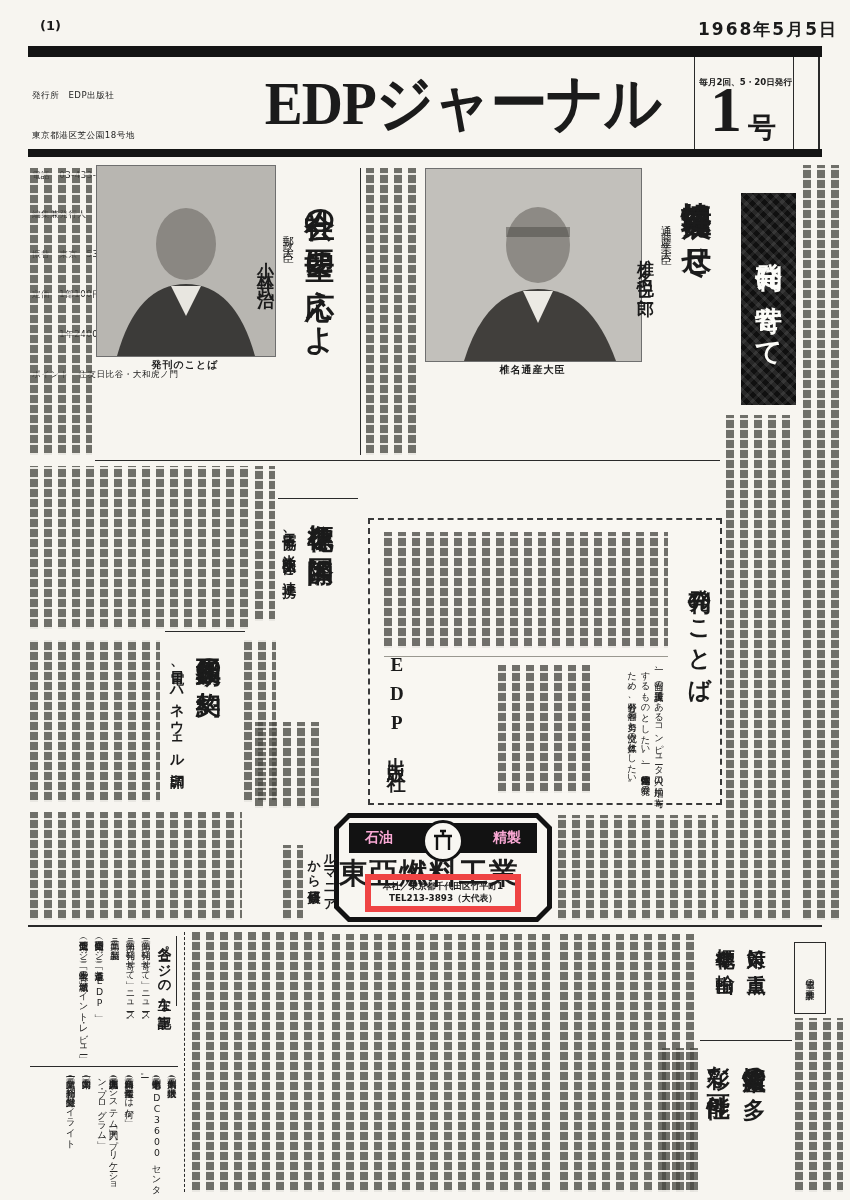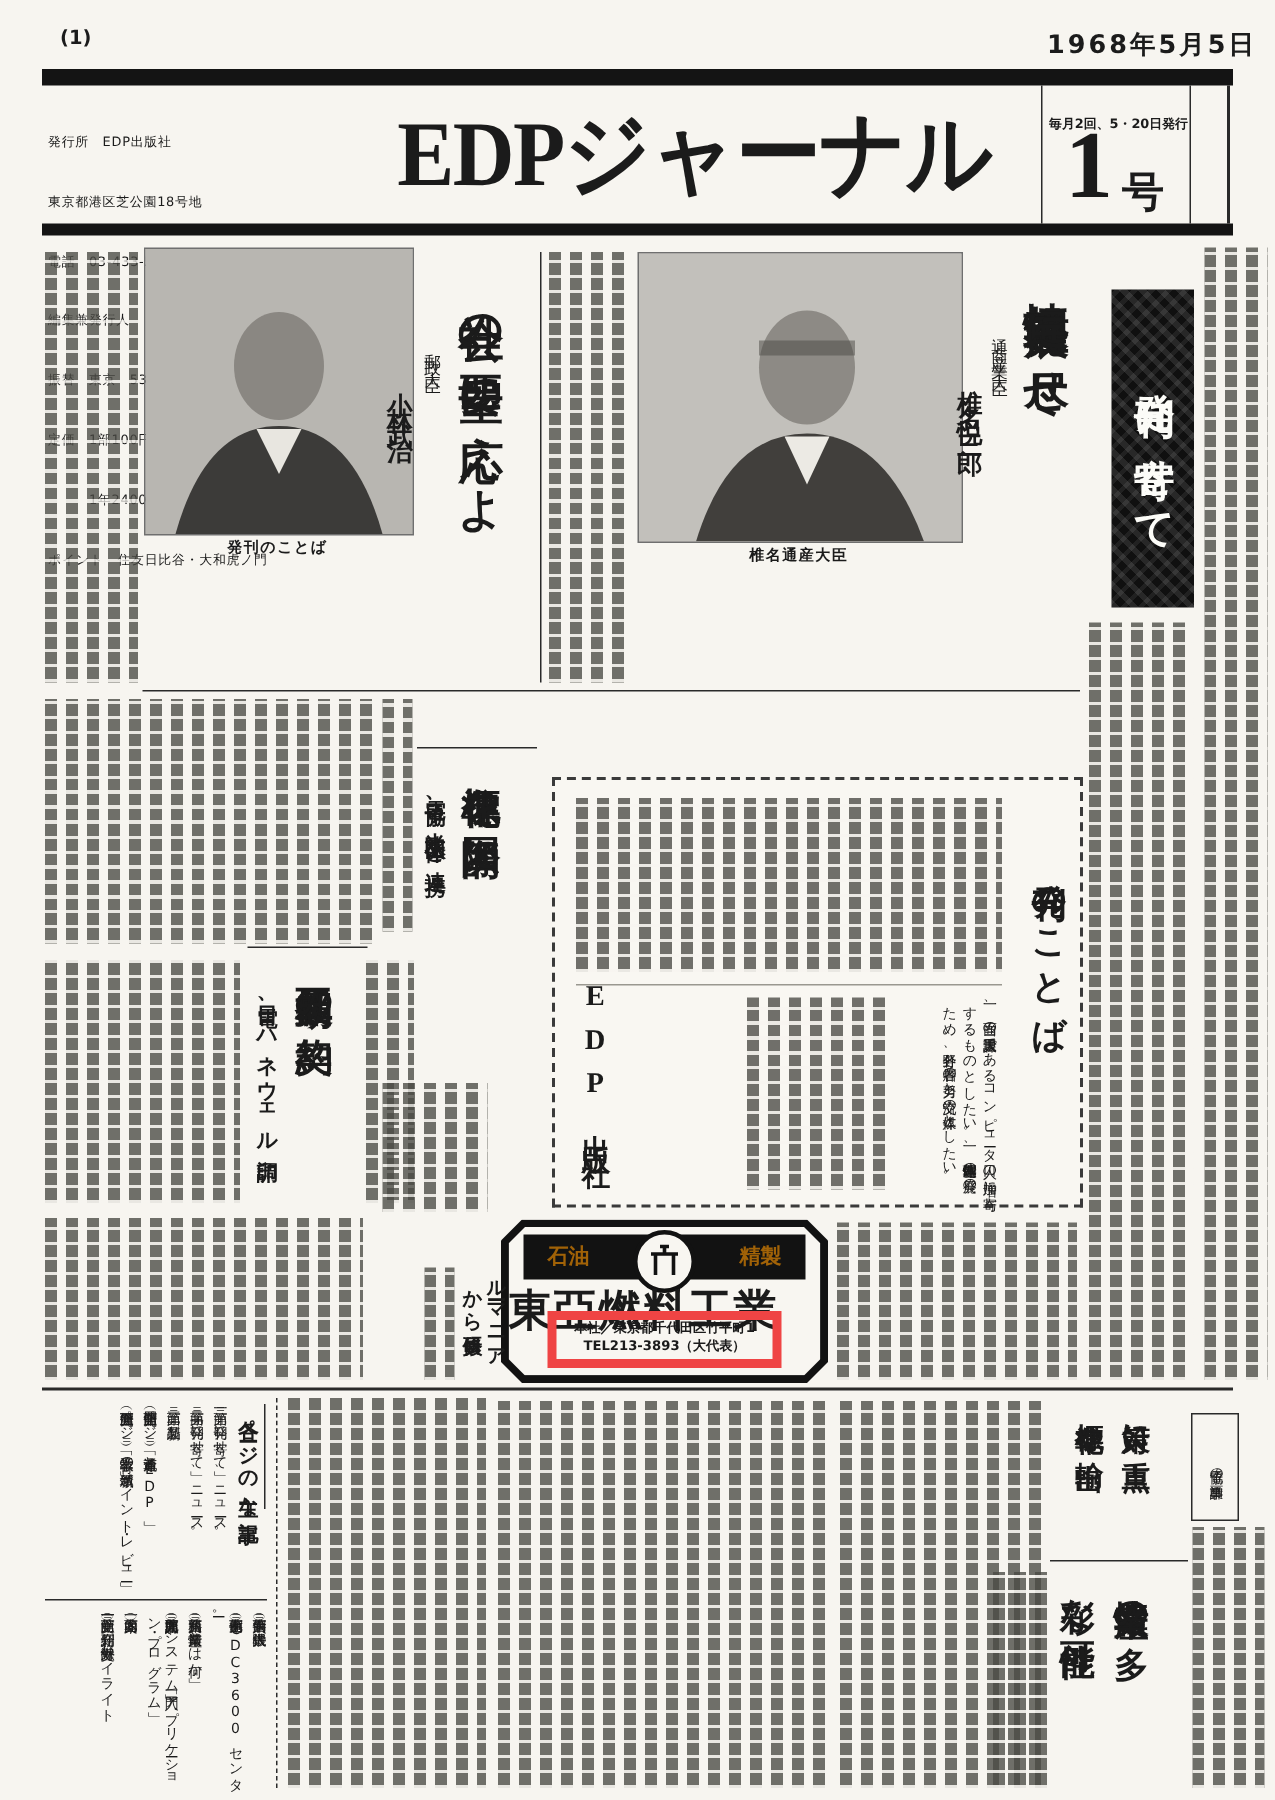--- a/index.html
+++ b/index.html
@@ -121,21 +121,21 @@
     <div class="v headline" style="position:absolute;right:8px;top:52px;font-size:23px;letter-spacing:2px;">発刊のことば</div>
     <div class="greek" style="position:absolute;left:14px;top:12px;right:52px;height:116px;"></div>
     <div style="position:absolute;left:14px;right:52px;top:136px;height:1px;background:#9a9890;"></div>
     <div class="v" style="position:absolute;right:54px;top:145px;height:130px;width:118px;font-size:9.3px;line-height:1.45;">一、当面の最大課題であるコンピュータ人口の増加に寄与するものとしたい。一、情報処理体制の発展のため、各分野、各層の努力と交流の媒体としたい。</div>
     <div class="greek" style="position:absolute;left:128px;top:145px;width:92px;height:128px;"></div>
     <div class="v serif" style="position:absolute;left:16px;top:134px;font-size:19px;font-weight:bold;letter-spacing:8px;">EDP出版社</div>
   </div>
 
   <div class="abs adframe" style="left:334px;top:813px;width:218px;height:109px;">
     <div class="adinner">
-      <div style="position:absolute;left:10px;right:10px;top:5px;height:30px;background:#121212;display:flex;align-items:center;justify-content:space-between;padding:0 16px;color:#a16207;font-weight:bold;font-size:14px;">
+      <div style="position:absolute;left:10px;right:10px;top:5px;height:30px;background:#121212;display:flex;align-items:center;justify-content:space-between;padding:0 16px;color:#f9a8d4;font-weight:bold;font-size:14px;">
         <span>石油</span>
         <span>精製</span>
       </div>
       <div style="position:absolute;left:50%;top:2px;transform:translateX(-50%);width:36px;height:36px;background:#f8f6f1;border:3px solid #121212;border-radius:50%;display:flex;align-items:center;justify-content:center;">
         <svg width="24" height="24" viewBox="-12 -12 24 24">
           <path d="M-6 9 L-6 -5 M6 9 L6 -5 M-9 -5 L9 -5 M0 -5 L0 -10 M-3 -10 L3 -10" stroke="#121212" stroke-width="2.4" fill="none"></path>
         </svg>
       </div>
       <div class="serif" style="position:absolute;left:0;right:0;top:36px;text-align:left;font-size:29px;font-weight:900;letter-spacing:1px;">東亞燃料工業</div>
       <div style="position:absolute;left:26px;right:26px;bottom:5px;border:6px solid #ef4444;padding:1px 0;text-align:center;font-size:8.8px;font-weight:bold;line-height:1.35;">

